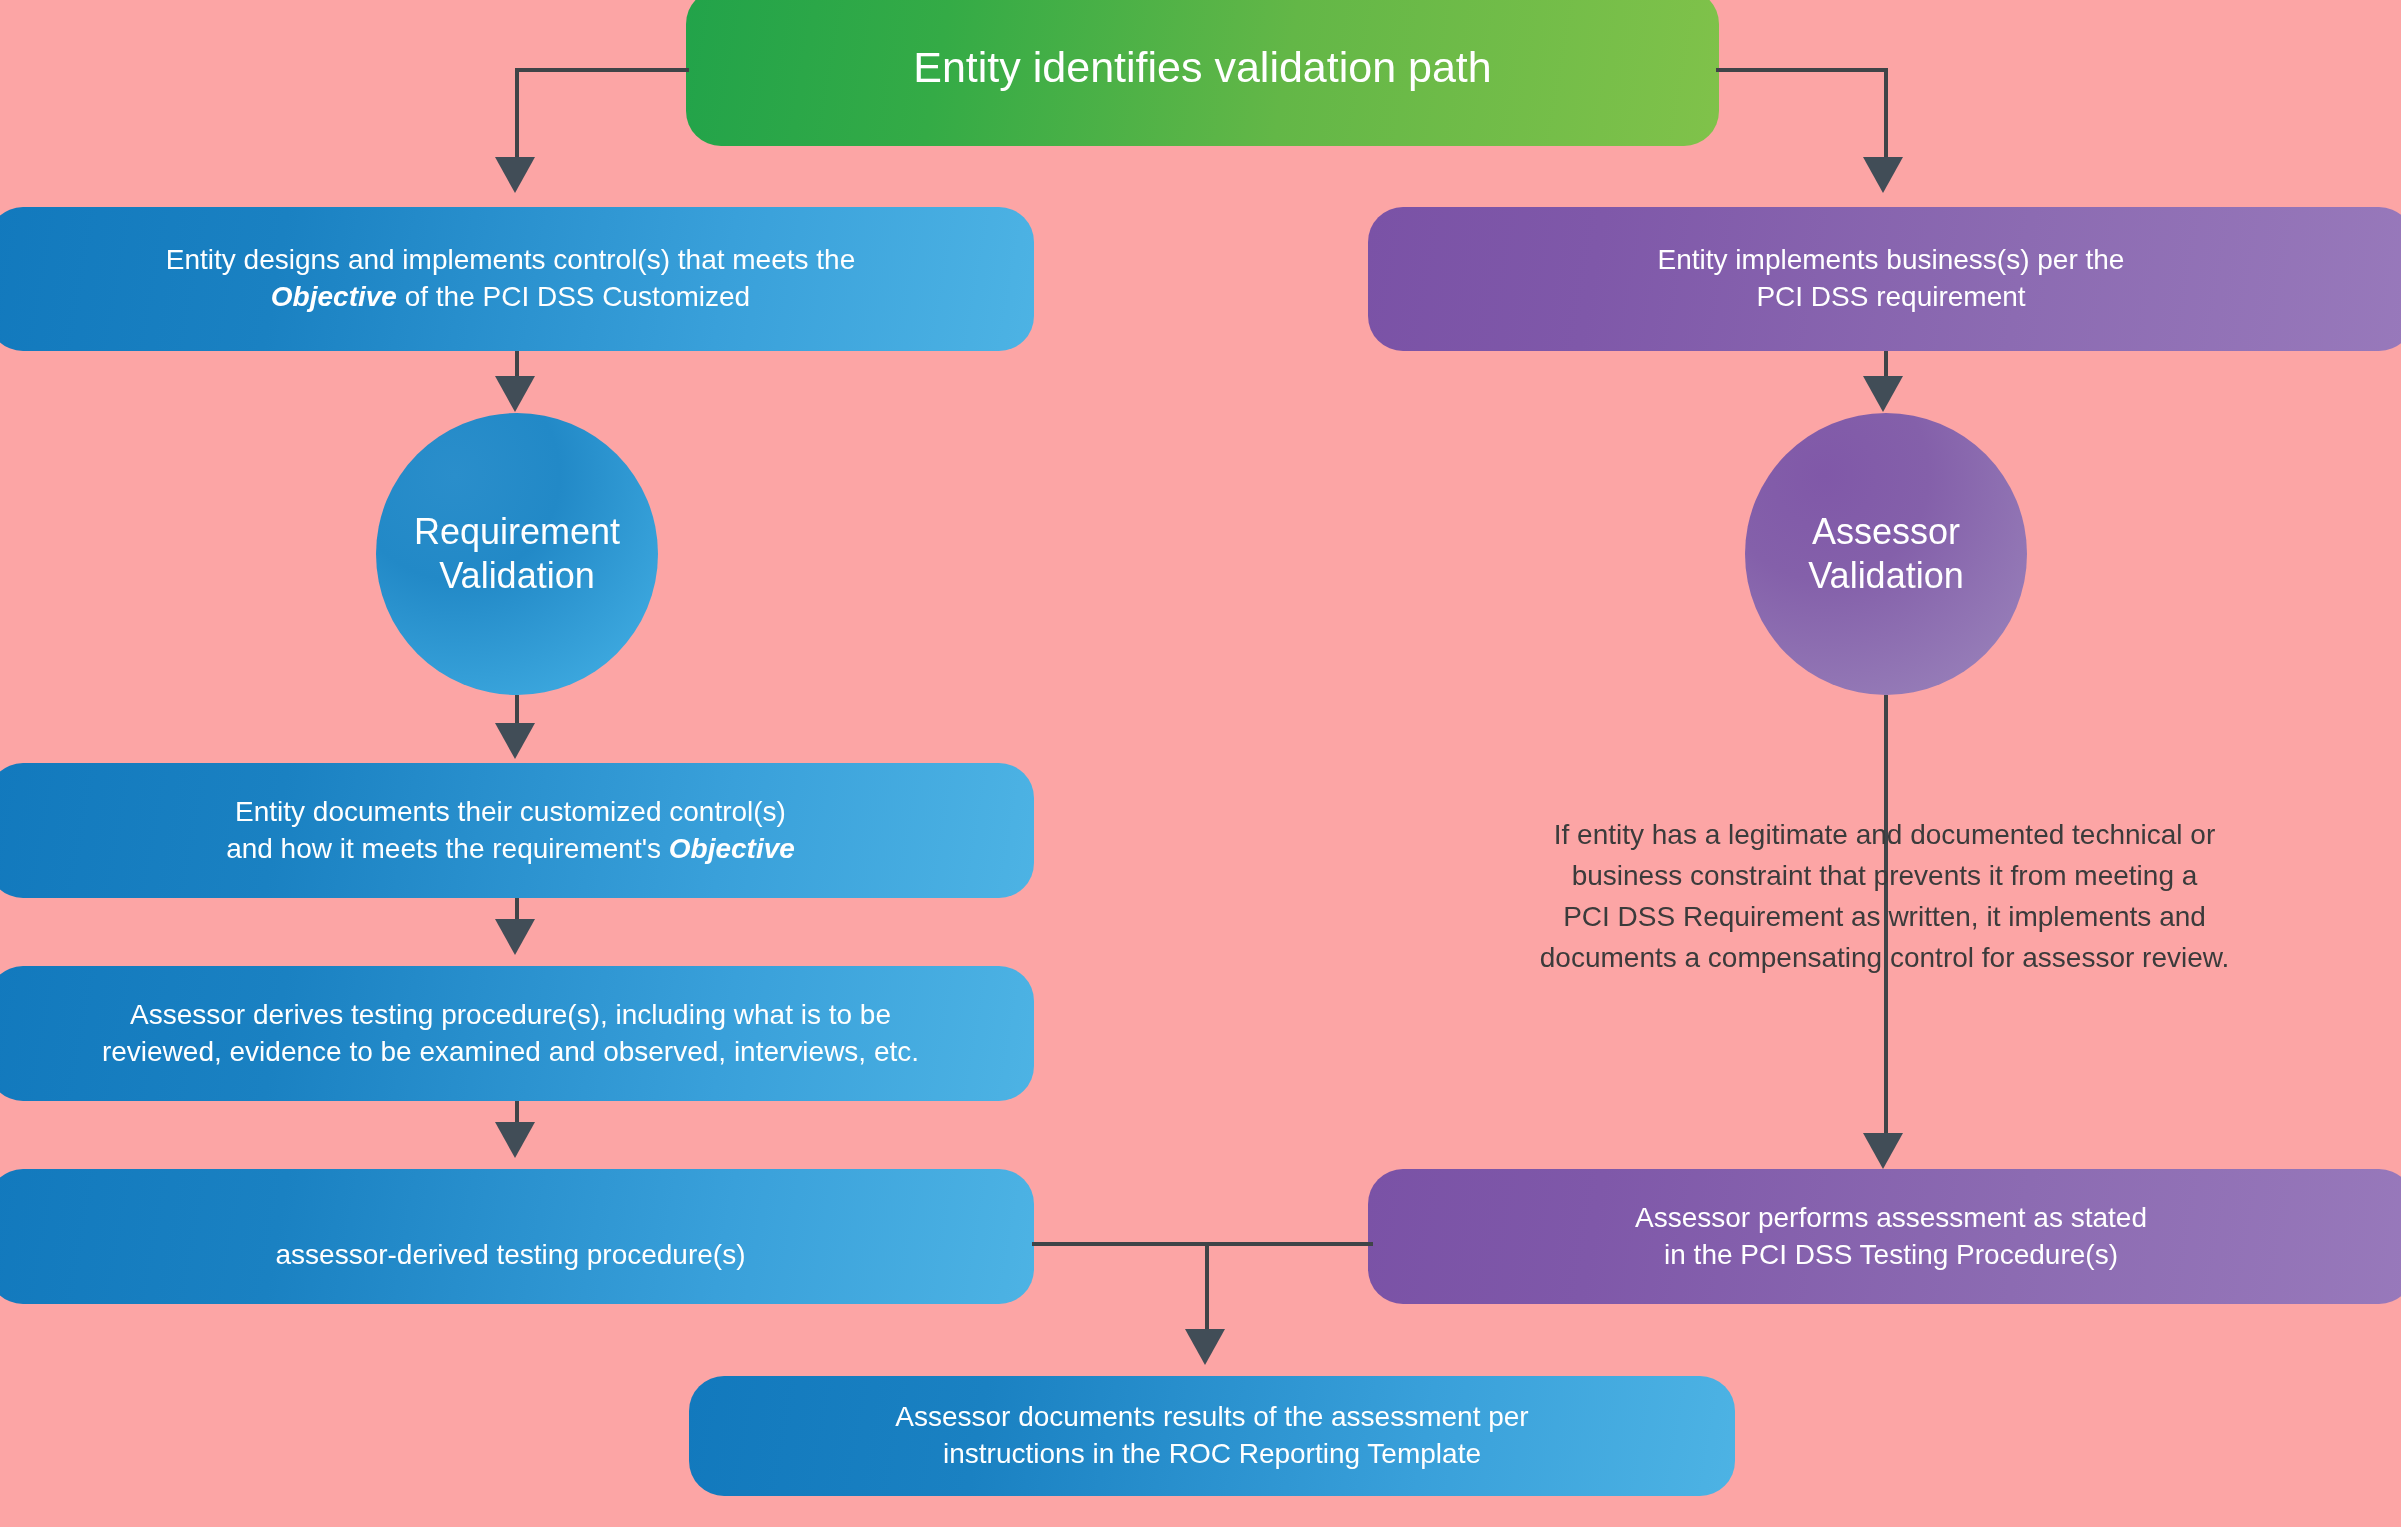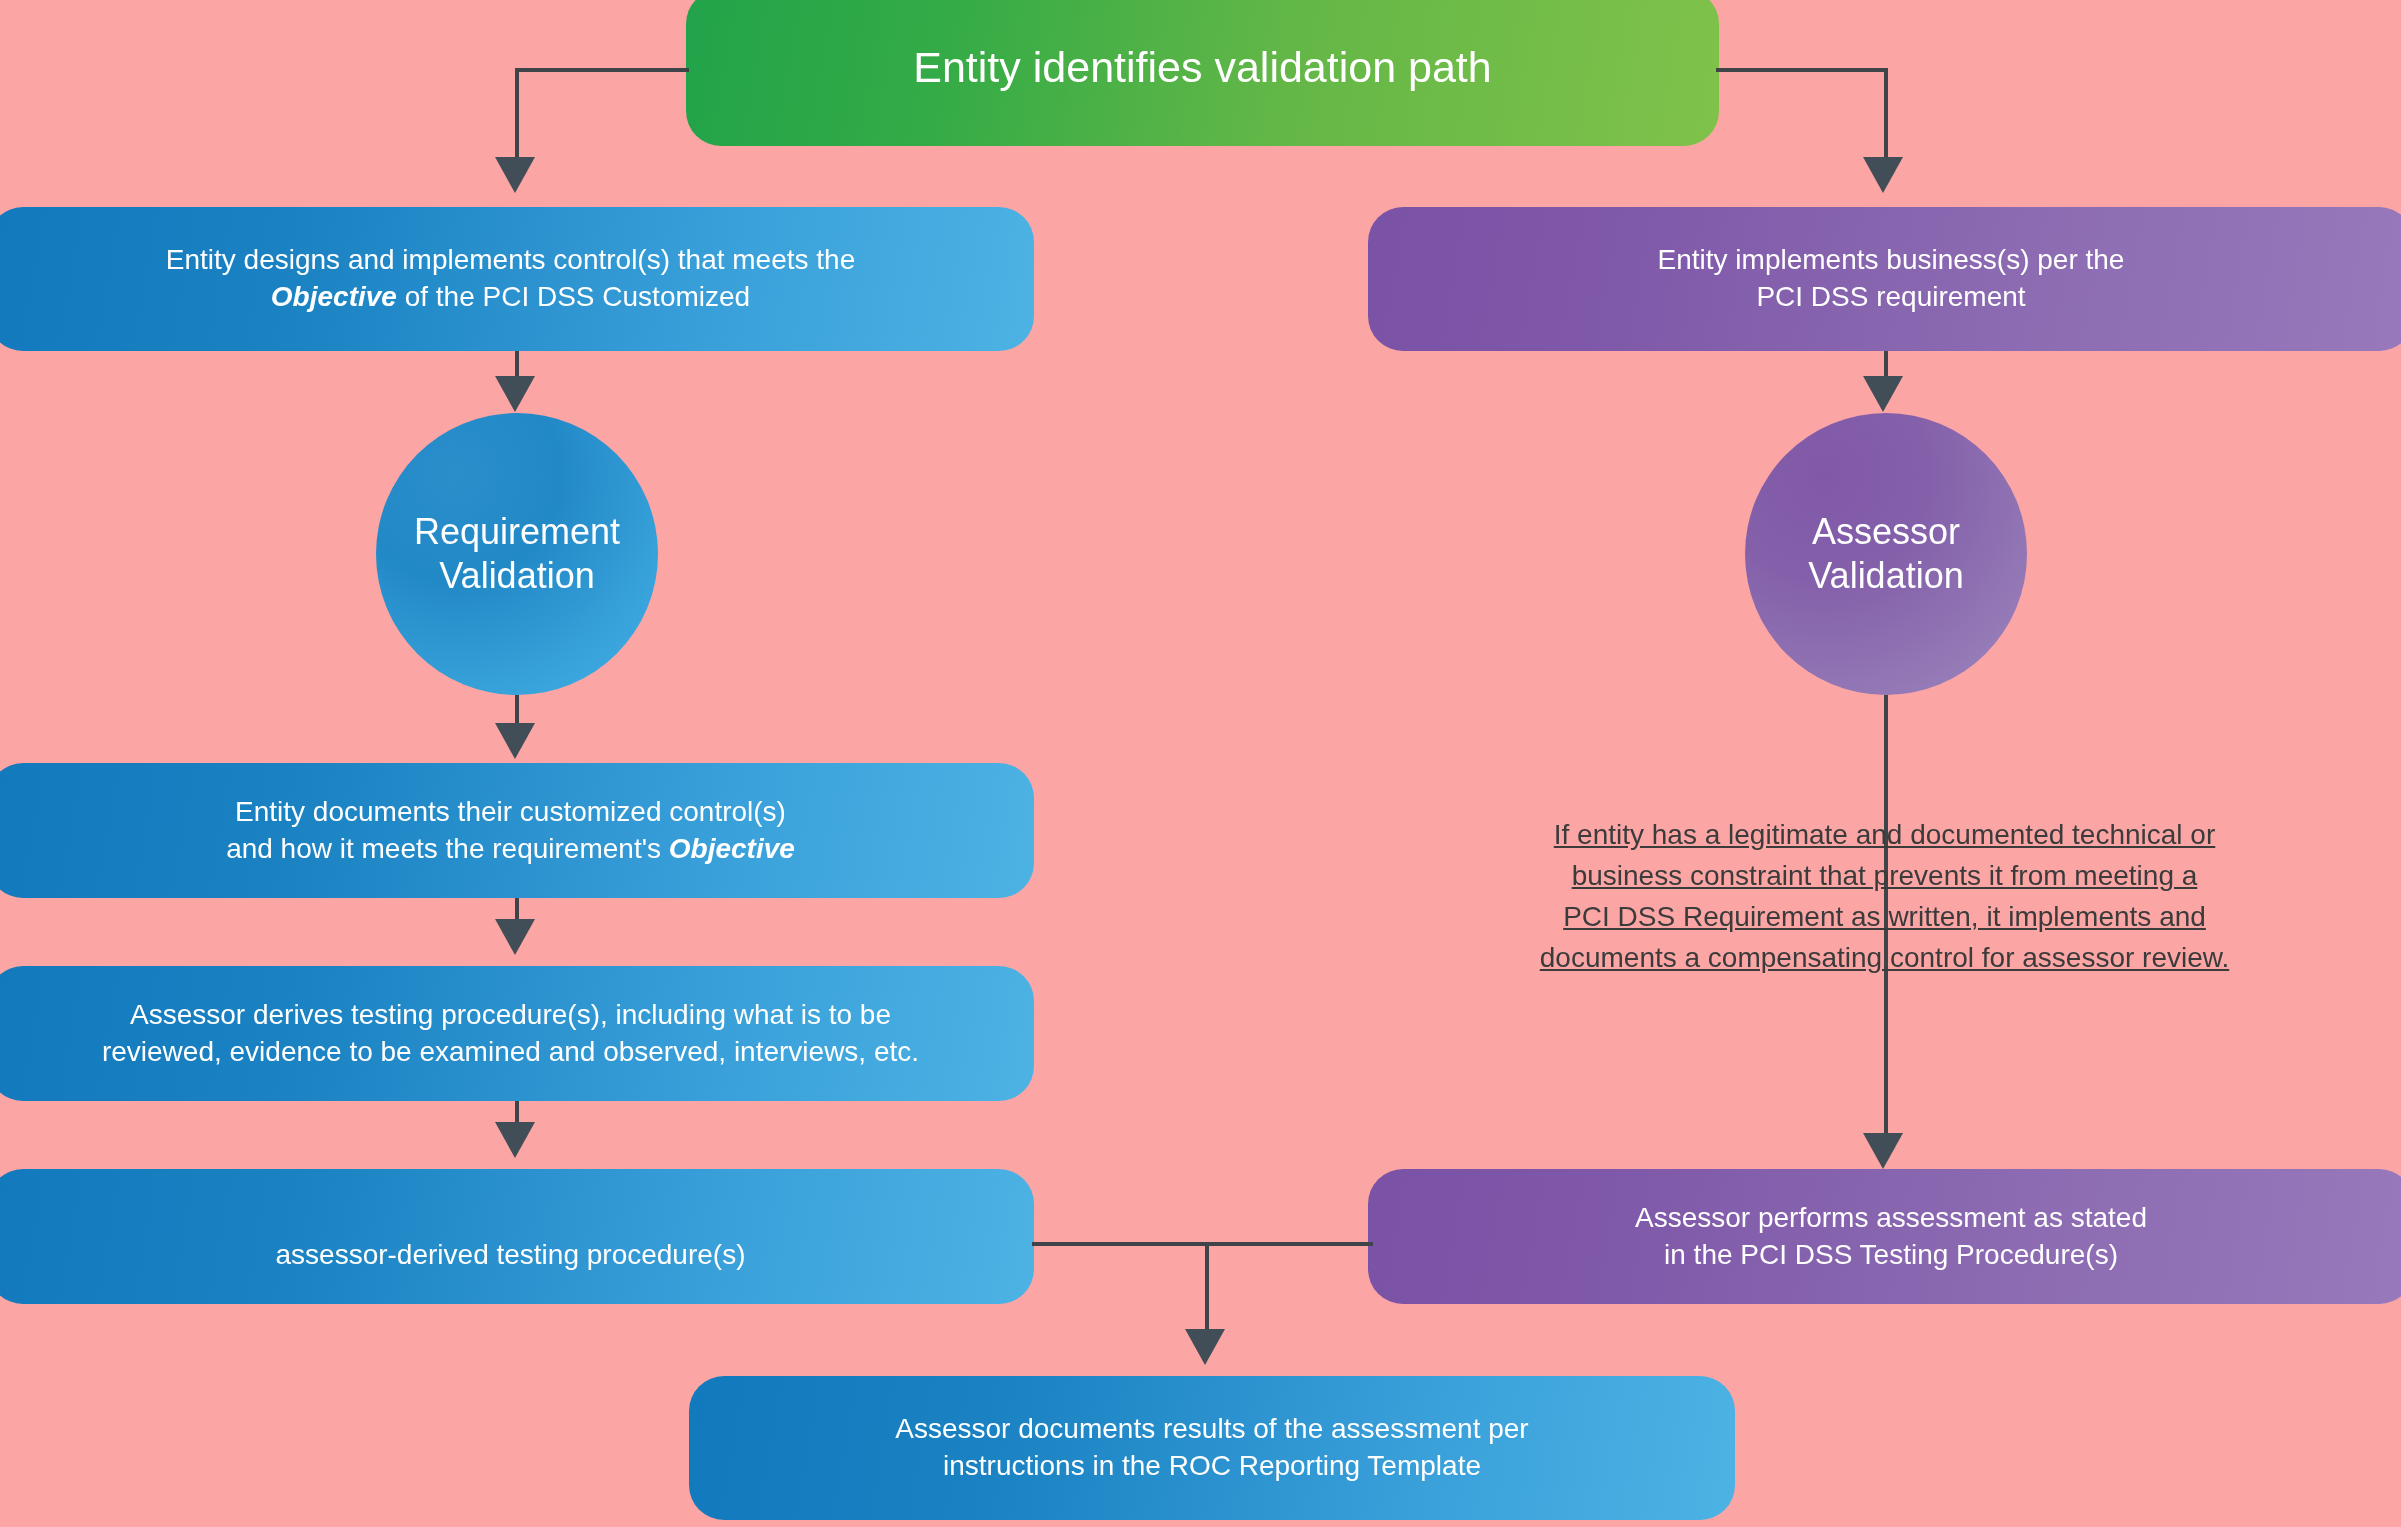--- a/index.html
+++ b/index.html
@@ -175,39 +175,39 @@
   <div class="circle circle-purple" style="left:1745px; top:413px; width:282px; height:282px;">
     <span>
       <span>Assessor</span><br>
       <span>Validation</span>
     </span>
   </div>
 
   <div class="line-v" style="left:1884px; top:695px; height:446px;"></div>
   <div class="arrow" style="left:1863px; top:1133px;"></div>
 
-  <div class="plaintext" style="left:1465px; top:814px; width:839px;text-decoration:underline;">
+  <div class="plaintext" style="left:1465px; top:814px; width:839px;">
     <span>If entity has a legitimate and documented technical or</span><br>
     <span>business constraint that prevents it from meeting a</span><br>
     <span>PCI DSS Requirement as written, it implements and</span><br>
     <span>documents a compensating control for assessor review.</span>
   </div>
 
   <div class="node node-purple" style="left:1368px; top:1169px; width:1046px; height:135px;">
     <span class="txt">
       <span>Assessor performs assessment as stated</span><br>
       <span>in the PCI DSS Testing Procedure(s)</span>
     </span>
   </div>
 
   <div class="line-h" style="left:1032px; top:1242px; width:341px;"></div>
   <div class="line-v" style="left:1205px; top:1242px; height:89px;"></div>
   <div class="arrow" style="left:1185px; top:1329px;"></div>
 
-  <div class="node node-blue" style="left:689px; top:1376px; width:1046px; height:144px;">
+  <div class="node node-blue" style="left:689px; top:1376px; width:1046px; height:120px;">
     <span class="txt">
       <span>Assessor documents results of the assessment per</span><br>
       <span>instructions in the ROC Reporting Template</span>
     </span>
   </div>
 
 </div>
 
 
 </body></html>

